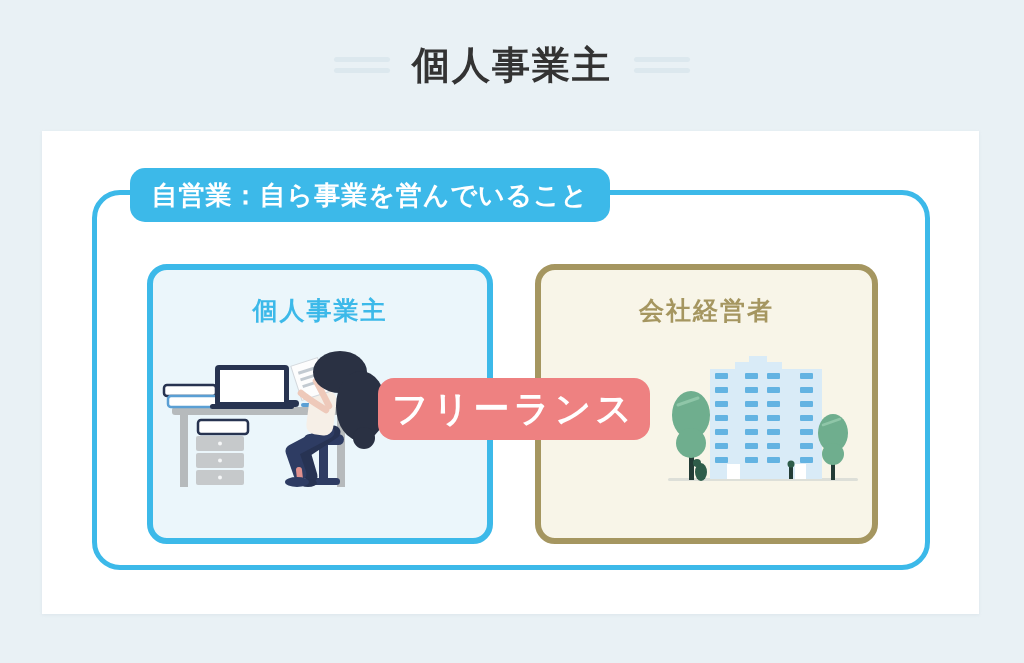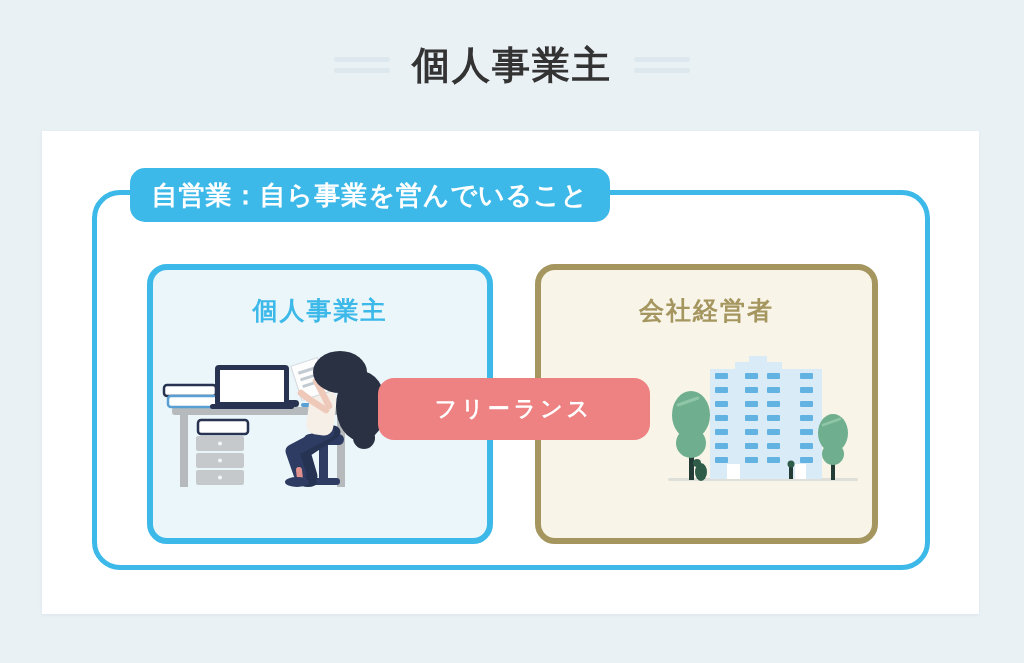--- a/index.html
+++ b/index.html
@@ -36,21 +36,21 @@
   .box-title{margin-top:24px;text-align:center;font-size:25px;font-weight:bold;letter-spacing:2px;}
   .box-title.blue{color:var(--accent-blue);}
   .box-title.olive{color:var(--accent-olive);}
 
   .illo{position:absolute;}
   .illo-desk{left:5px;top:78px;width:232px;height:148px;}
   .illo-building{left:124px;top:83px;width:200px;height:135px;}
 
   .bridge-badge{position:absolute;left:336px;top:247px;width:272px;height:62px;z-index:3;
     background:var(--bridge-badge-bg);border-radius:16px;color:#fff;font-weight:bold;
-    font-size:22px;display:flex;align-items:center;justify-content:center;letter-spacing:4px;text-align:right;}
+    font-size:36px;display:flex;align-items:center;justify-content:center;letter-spacing:4px;text-align:right;}
 </style>
 </head>
 <body>
 
 <div class="stage">
 
   <header class="title-row">
     <span class="decor">
         <i></i>
         <i></i>

